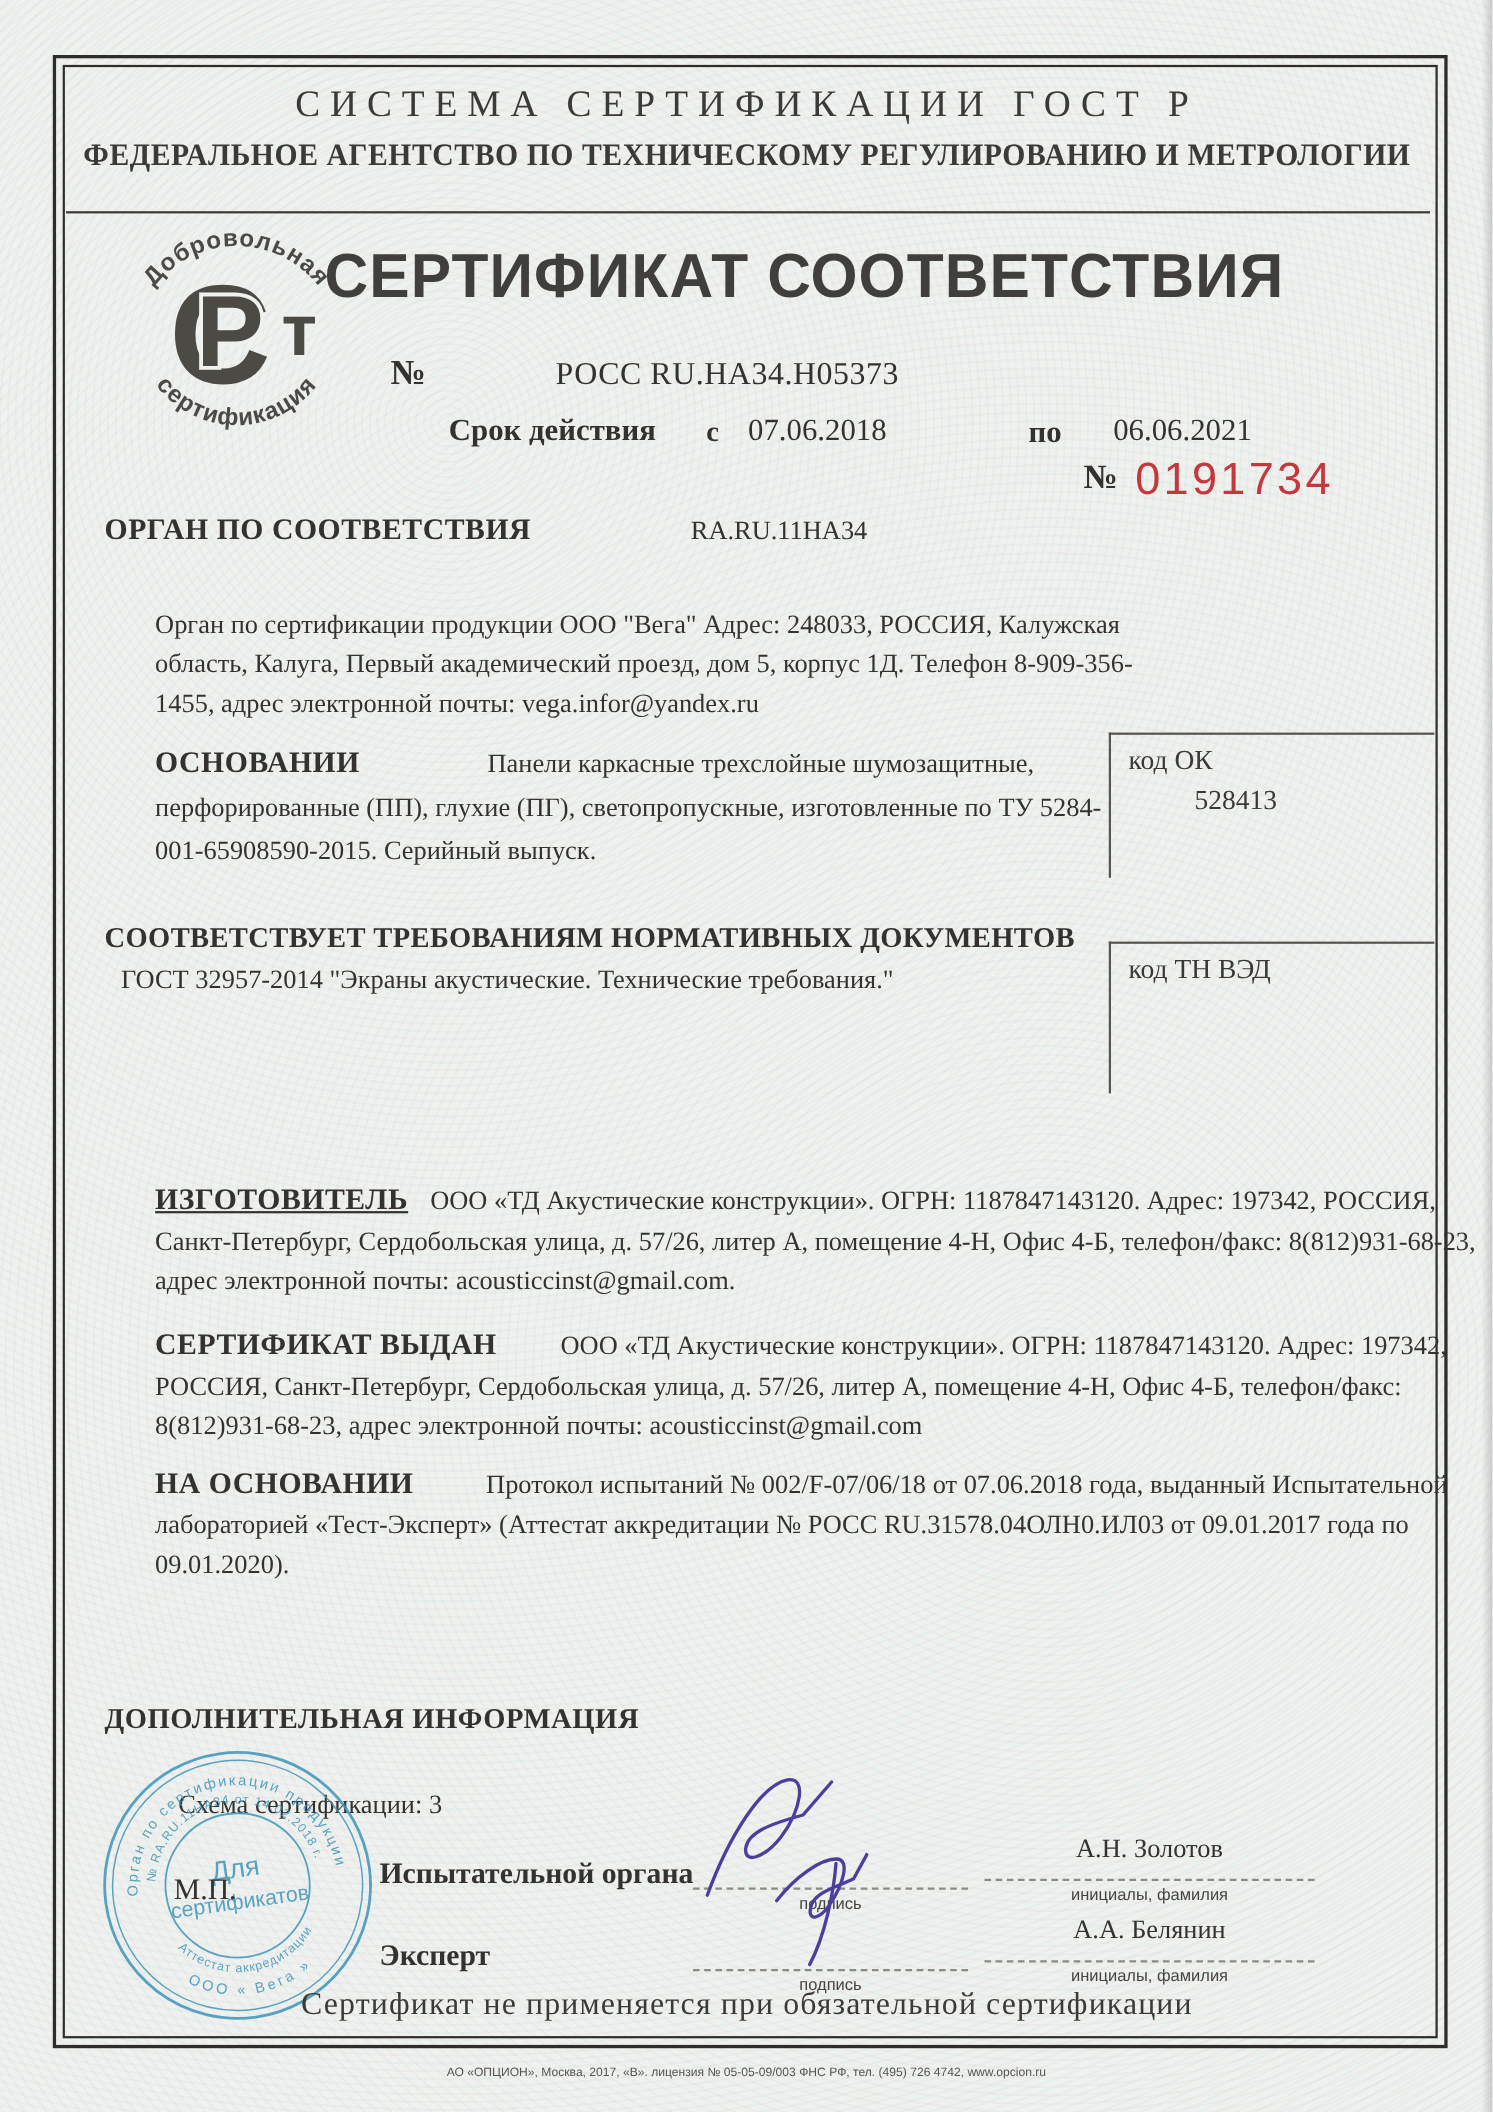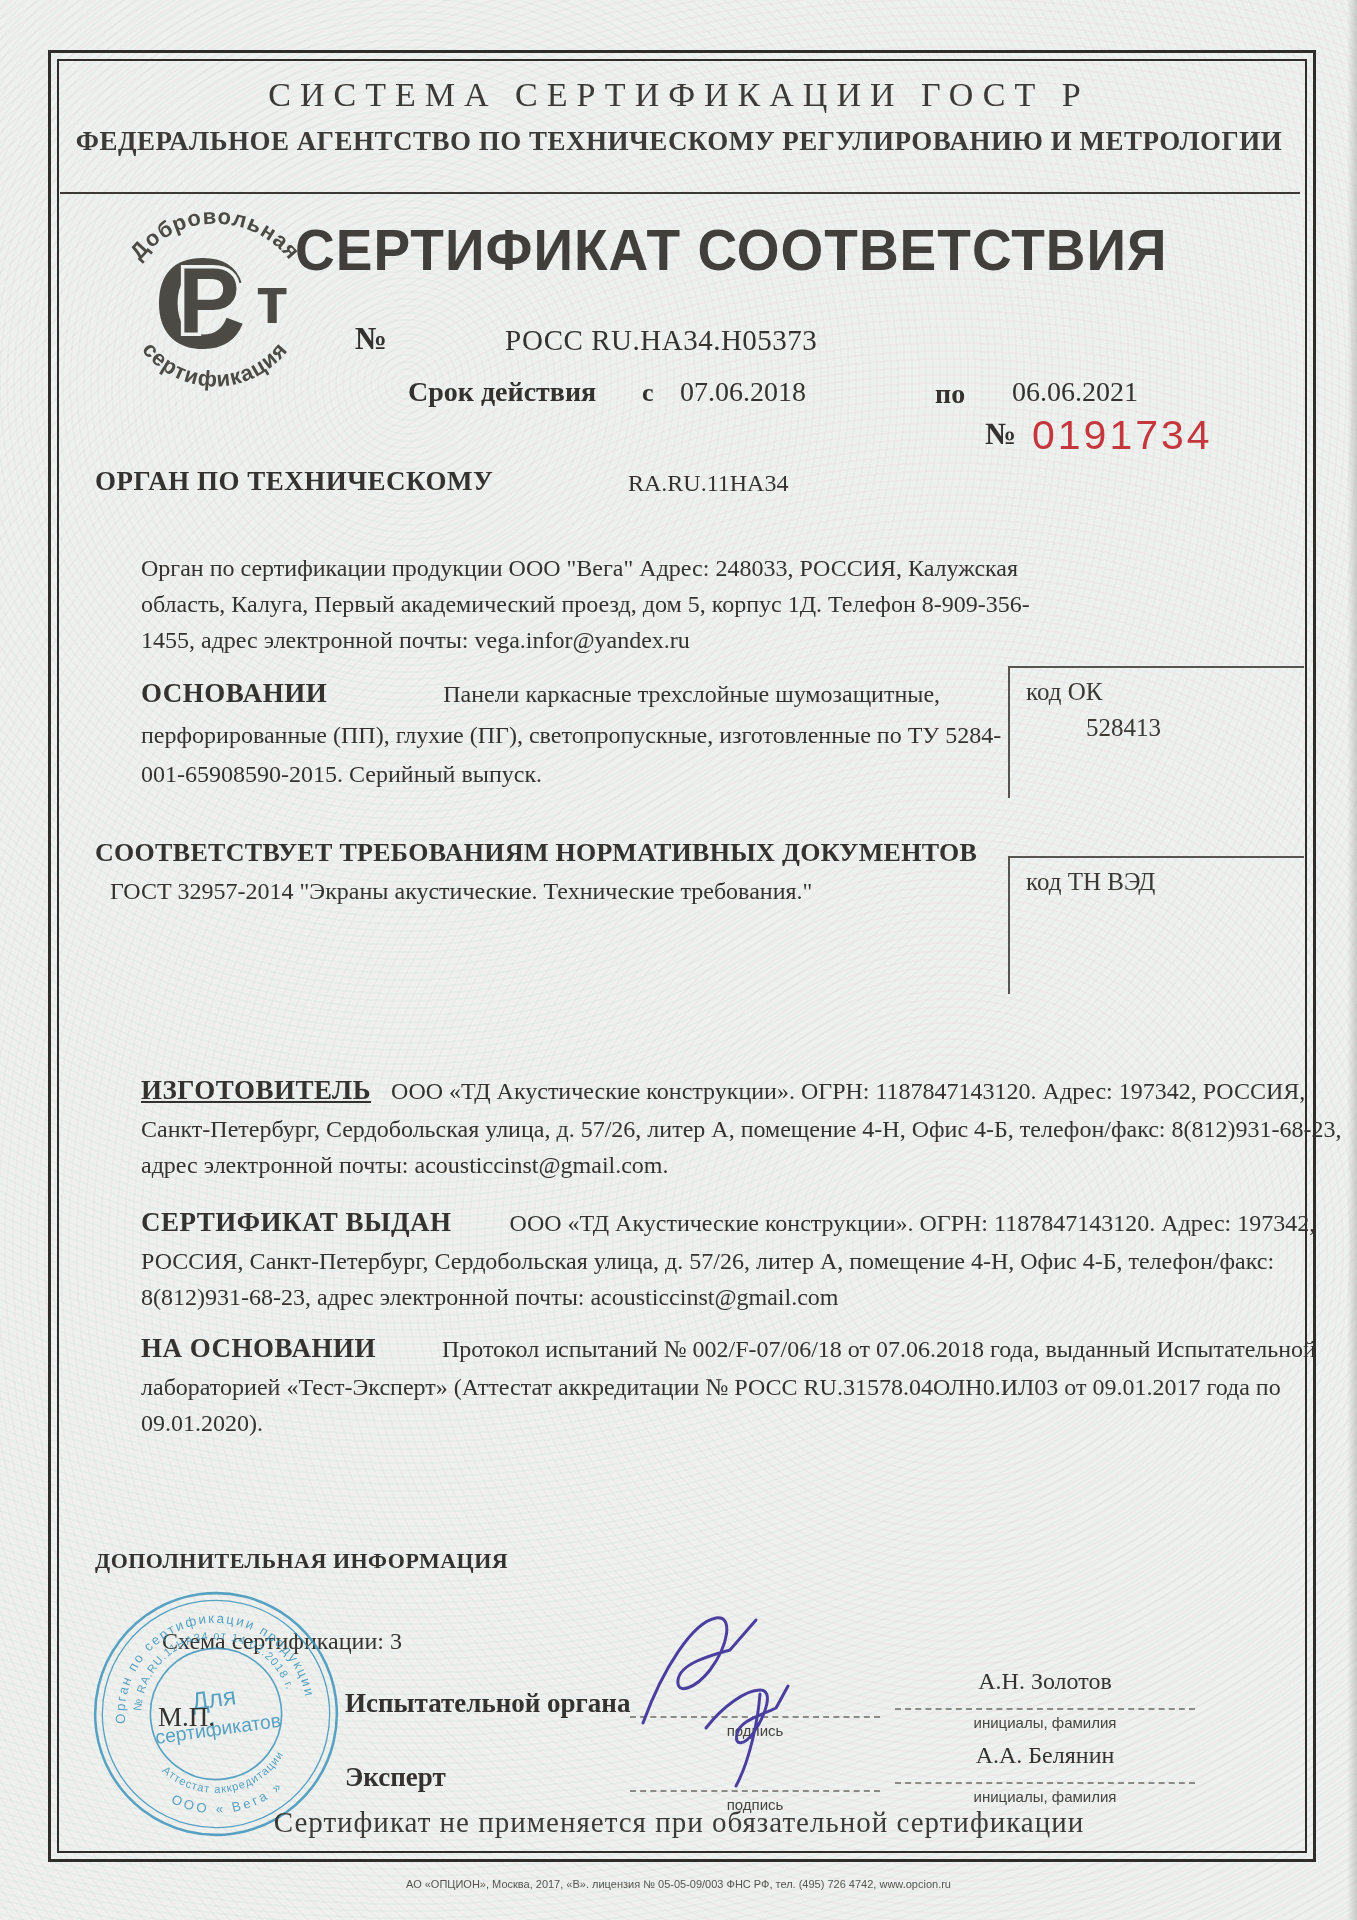--- a/index.html
+++ b/index.html
@@ -49,21 +49,21 @@
   .tnbox{left:1008px;top:856px;width:294px;height:136px;}
   .tnbox .lbl{position:absolute;left:16px;top:10px;}
   .comp-heading{left:95px;top:838px;font-size:26px;font-weight:bold;letter-spacing:.3px;}
   .comp-text{left:110px;top:878px;font-size:24px;}
   .manu-para{left:95px;top:1046px;width:1212px;}
   .manu-para .h{margin-right:20px;text-decoration:underline;}
   .issued-para{left:95px;top:1178px;width:1195px;}
   .issued-para .h{margin-right:58px;}
   .basis-para{left:95px;top:1304px;width:1185px;}
   .basis-para .h{margin-right:66px;}
-  .addinfo-heading{left:95px;top:1548px;font-size:22px;font-weight:bold;letter-spacing:.5px;}
+  .addinfo-heading{left:95px;top:1548px;font-size:26px;font-weight:bold;letter-spacing:.5px;}
   .scheme-text{left:162px;top:1628px;font-size:24px;}
   .mp-text{left:158px;top:1702px;font-size:27px;z-index:5;}
   .role-head{left:345px;top:1688px;font-size:27px;font-weight:bold;}
   .role-expert{left:345px;top:1762px;font-size:27px;font-weight:bold;}
   .sigline{position:absolute;border-bottom:2px dashed #8b8b86;}
   .line-sign-1{left:630px;top:1694px;width:250px;height:22px;}
   .line-sign-2{left:630px;top:1768px;width:250px;height:22px;}
   .line-name-1{left:895px;top:1684px;width:300px;height:24px;}
   .line-name-2{left:895px;top:1758px;width:300px;height:24px;}
   .under-label{position:absolute;font-family:"Liberation Sans",sans-serif;font-size:15px;
@@ -119,21 +119,21 @@
 
   <div class="abs valid-label">Срок действия</div>
   <div class="abs valid-c">с</div>
   <div class="abs valid-from">07.06.2018</div>
   <div class="abs valid-po">по</div>
   <div class="abs valid-to">06.06.2021</div>
 
   <div class="abs serial-label">№</div>
   <div class="abs serial-value">0191734</div>
 
-  <div class="abs org-heading">ОРГАН ПО ТЕХНИЧЕСКОМУ</div>
+  <div class="abs org-heading">ОРГАН ПО СООТВЕТСТВИЯ</div>
   <div class="abs org-code">RA.RU.11НА34</div>
   <div class="para org-text">Орган по сертификации продукции ООО "Вега" Адрес: 248033, РОССИЯ, Калужская область, Калуга, Первый академический проезд, дом 5, корпус 1Д. Телефон 8-909-356-1455, адрес электронной почты: vega.infor@yandex.ru</div>
 
   <p class="para product-para">
     <span class="h">ОСНОВАНИИ</span><span>Панели каркасные трехслойные шумозащитные, перфорированные (ПП), глухие (ПГ), светопропускные, изготовленные по ТУ 5284-001-65908590-2015. Серийный выпуск.</span>
   </p>
   <div class="codebox okbox">
     <span class="lbl">код ОК</span>
     <span class="val">528413</span>
   </div>

